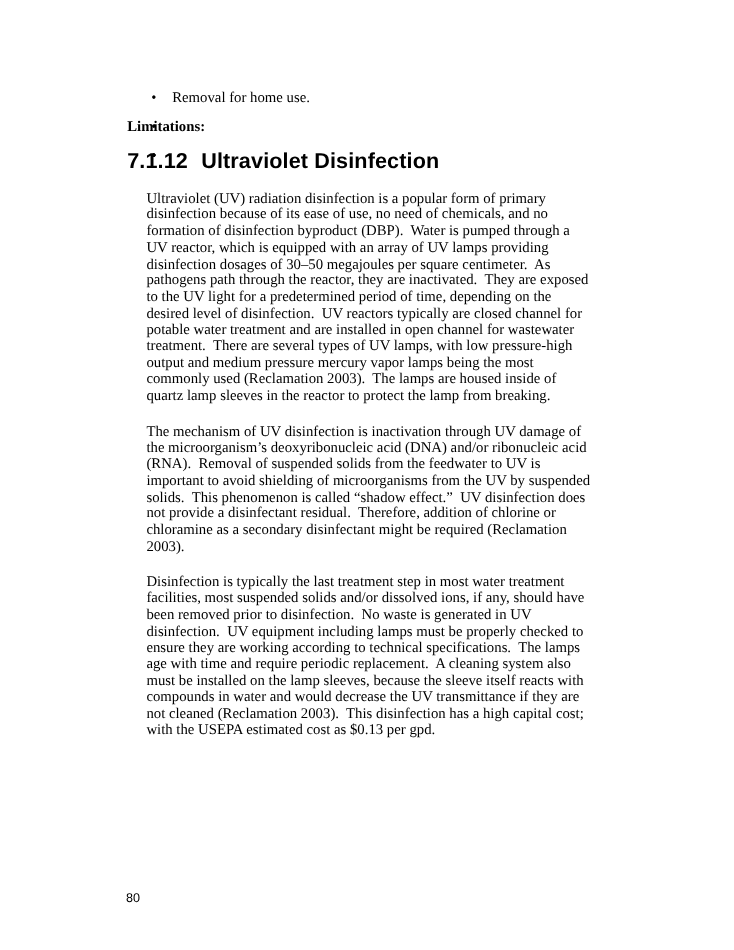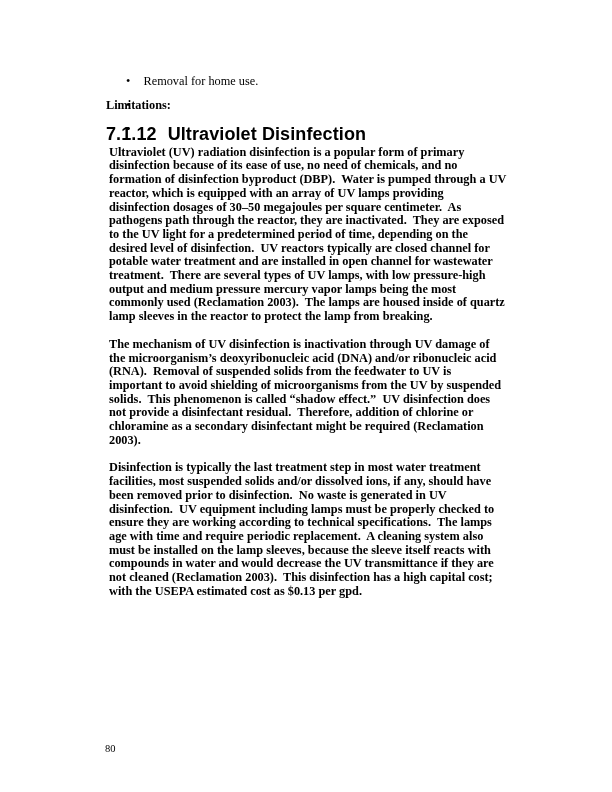--- a/index.html
+++ b/index.html
@@ -54,32 +54,31 @@
     font-weight: bold;
     font-size: 18px;
     line-height: 17px;
     letter-spacing: 0.1px;
   }
   .section-number {
     display: inline-block;
     margin-right: 11px;
   }
   p.body-para {
-    margin: 3px;
+    margin: 16px;
     white-space: pre-wrap;
-    font-weight: bold;
   }
   p.body-para + p.body-para {
     margin-top: 14px;
   }
   .page-number {
     position: absolute;
     left: 105px;
     top: 743px;
-    font-family: Liberation Serif, serif;
+    font-family: Liberation Sans, sans-serif;
     font-size: 10.5px;
     line-height: 12px;
   }
 </style>
 </head>
 <body>
 
 <div class="page">
   <div class="content">
 

